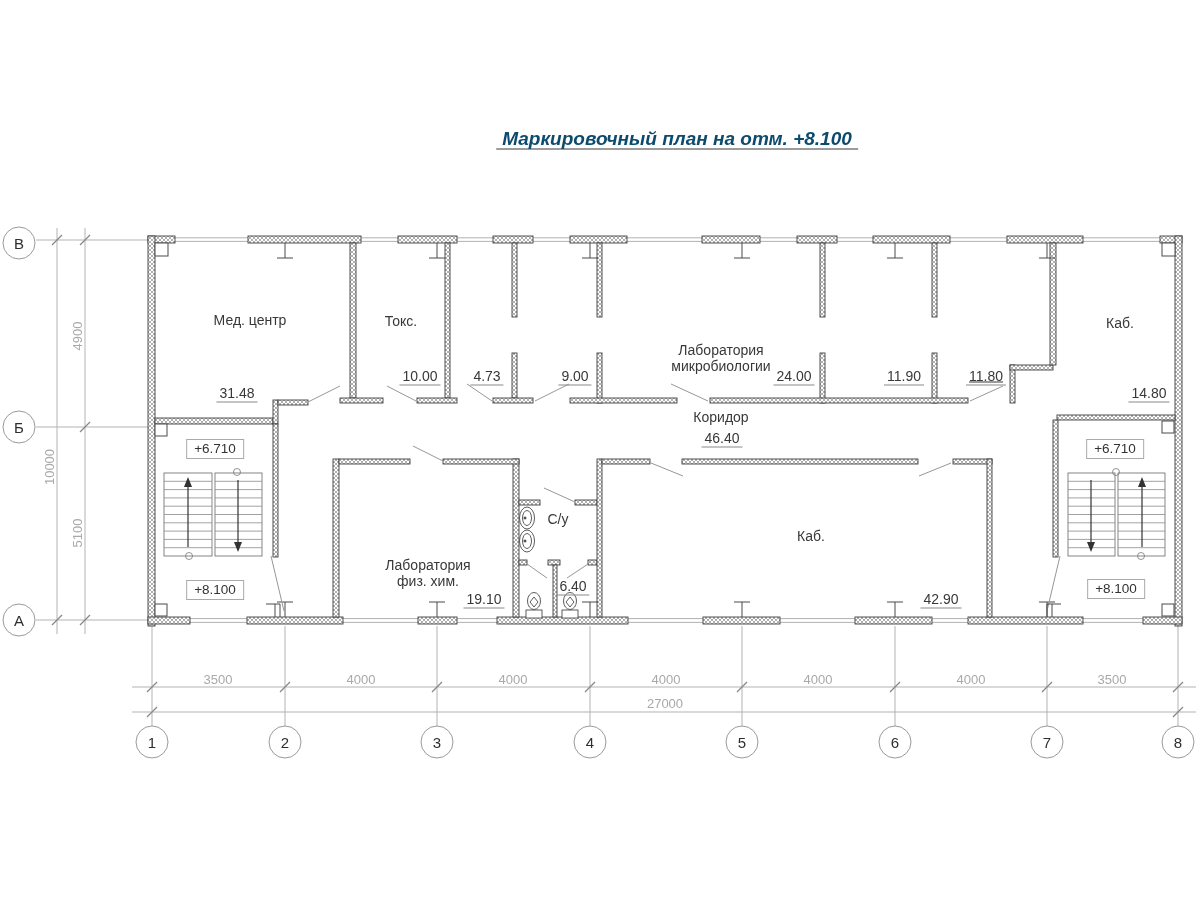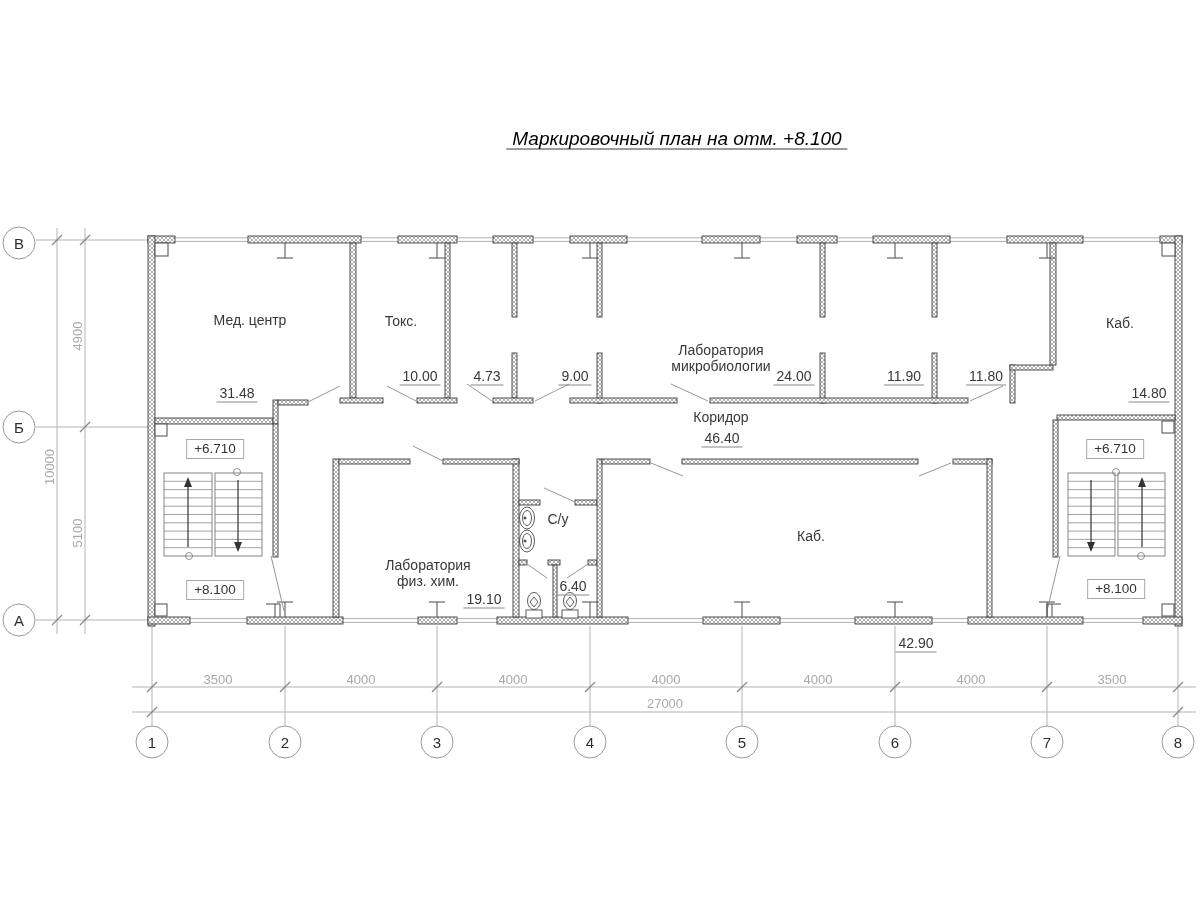--- a/index.html
+++ b/index.html
@@ -9,21 +9,21 @@
   }
   #plan-svg{position:absolute;left:0;top:0;}
   .lbl{position:absolute;transform:translate(-50%,-50%);white-space:nowrap;
        color:#383838;font-size:14px;line-height:15px;text-align:center;}
   .area{border-bottom:1px solid #8a8a8a;padding:0 3px 1px 3px;}
   .dim{color:#a9a9a9;font-size:13px;}
   .dim-v{transform:translate(-50%,-50%) rotate(-90deg);}
   .bubble-txt{color:#2e2e2e;font-size:15px;}
   .level-box{border:1px solid #a9a9a9;background:#fff;padding:1px 7px 2px 7px;
              font-size:13.5px;color:#333;}
-  .title{font-size:19px;font-style:italic;font-weight:400;color:#000000;
+  .title{font-size:19px;font-style:italic;font-weight:700;color:#0c4a6e;
          border-bottom:1.5px solid #3a3a3a;padding:0 6px 3px 6px;}
   .two-line{line-height:16px;margin-top:36px;}
 </style>
 </head>
 <body>
 
 <svg id="plan-svg" width="1200" height="900" viewBox="0 0 1200 900">
   <defs>
     <pattern id="hat" width="4" height="4" patternUnits="userSpaceOnUse">
       <rect width="4" height="4" fill="#ffffff"></rect>
@@ -339,31 +339,31 @@
 <div class="lbl" style="left:401px;top:321px;">Токс.</div>
 <div class="lbl area" style="left:420px;top:377px;">10.00</div>
 <div class="lbl area" style="left:487px;top:377px;">4.73</div>
 <div class="lbl area" style="left:575px;top:377px;">9.00</div>
 <div class="lbl two-line" style="left:721px;top:322px;">
   <span>Лаборатория</span><br>
   <span>микробиологии</span>
 </div>
 <div class="lbl area" style="left:794px;top:377px;">24.00</div>
 <div class="lbl area" style="left:904px;top:377px;">11.90</div>
-<div class="lbl area" style="left:986px;top:377px;">11.80</div>
+<div class="lbl area" style="left:986px;top:377px;text-decoration:underline;">11.80</div>
 <div class="lbl" style="left:1120px;top:323px;">Каб.</div>
 <div class="lbl area" style="left:1149px;top:394px;">14.80</div>
 <div class="lbl" style="left:721px;top:417px;">Коридор</div>
 <div class="lbl area" style="left:722px;top:439px;">46.40</div>
 <div class="lbl two-line" style="left:428px;top:537px;">
   <span>Лаборатория</span><br>
   <span>физ. хим.</span>
 </div>
 <div class="lbl area" style="left:484px;top:600px;">19.10</div>
 <div class="lbl" style="left:558px;top:519px;">С/у</div>
 <div class="lbl area" style="left:573px;top:540px;margin-top:47px;">6.40</div>
 <div class="lbl" style="left:811px;top:536px;">Каб.</div>
-<div class="lbl area" style="left:916px;top:600px;margin-top:44px;">42.90</div>
+<div class="lbl area" style="left:941px;top:600px;">42.90</div>
 
 <div class="lbl level-box" style="left:215px;top:449px;">+6.710</div>
 <div class="lbl level-box" style="left:215px;top:590px;">+8.100</div>
 <div class="lbl level-box" style="left:1115px;top:449px;">+6.710</div>
 <div class="lbl level-box" style="left:1116px;top:589px;">+8.100</div>
 
 </body></html>

